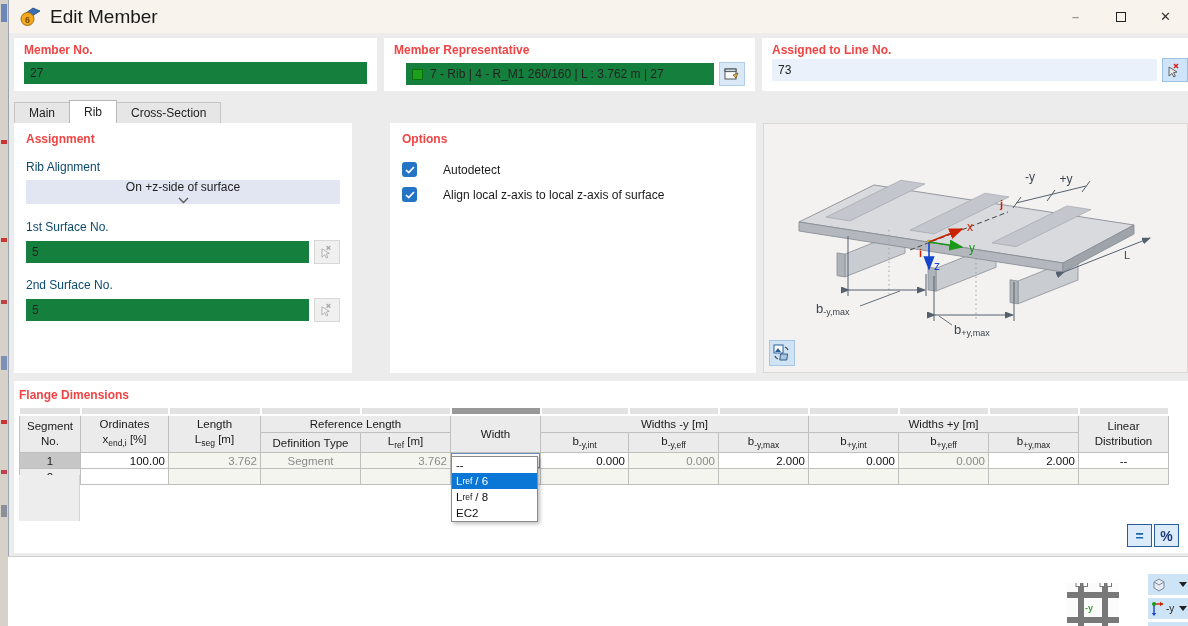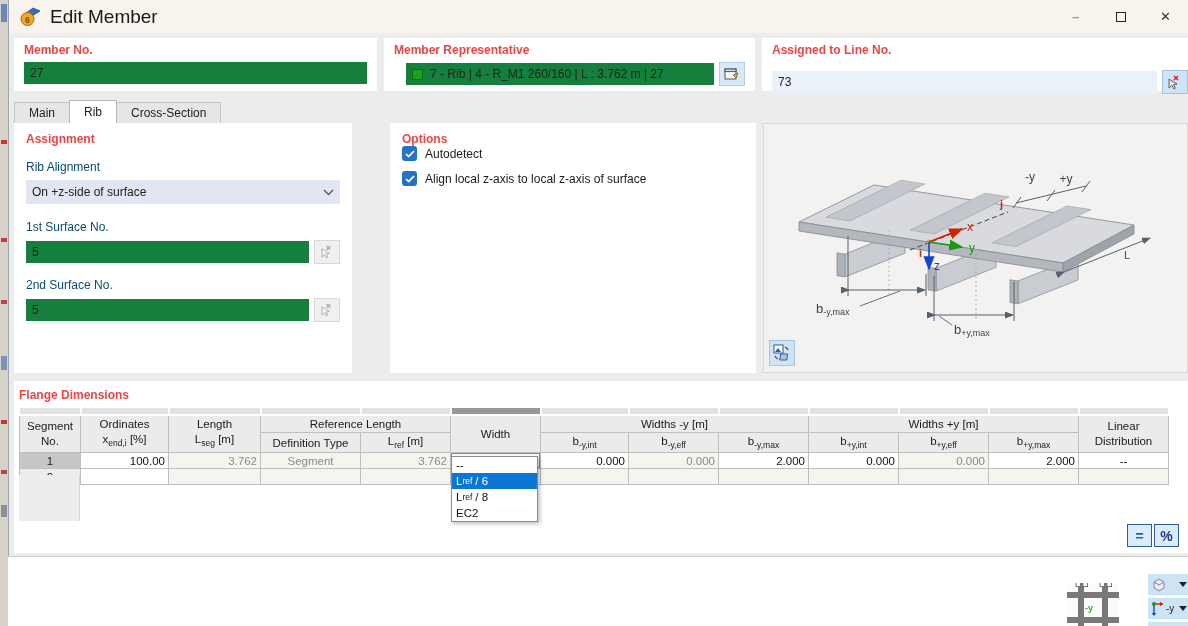--- a/index.html
+++ b/index.html
@@ -30,21 +30,21 @@
 
   .sq-btn { width:26px; height:24px; background:#d9e8f7; border:1px solid #b3cde6; display:flex; align-items:center; justify-content:center; }
   .sq-btn.dis { background:#f0f0f0; border:1px solid #d8d8d8; }
 
   
   .tabstrip { position:absolute; left:14px; top:100px; height:23px; display:flex; align-items:flex-end; }
   .tab { height:21px; padding:0 14px; background:#e6e6e6; border:1px solid #c4c4c4; border-bottom:none; font-size:12px; color:#222; display:flex; align-items:center; margin-right:-1px; }
   .tab.active { height:23px; background:#ffffff; border-color:#b8b8b8; position:relative; z-index:3; }
 
   
-  .opt-row { display:flex; align-items:center; margin-bottom:10px; }
+  .opt-row { display:flex; align-items:center; margin-bottom:10px;gap:18px; }
   .cb { width:15px; height:15px; background:#2573c4; border-radius:3px; display:flex; align-items:center; justify-content:center; margin-right:8px; flex:0 0 auto; }
   .cb svg { display:block; }
   .cb-label { font-size:12px; color:#1a1a1a; }
 
   
   table.grid { border-collapse:collapse; table-layout:fixed; font-size:11.5px; color:#1a1a1a;padding-left:22px; }
   table.grid th, table.grid td { border:1px solid #bfbfbf; overflow:hidden; white-space:nowrap; }
   tr.strip th { height:7px; background:#e2e2e2; border:none; border-right:2px solid #fff; border-bottom:2px solid #fff; }
   tr.strip th.dark { background:#989898; }
   thead th { background:#ebebeb; font-weight:normal; text-align:center; padding:1px 2px; }
@@ -129,21 +129,21 @@
           <rect x="1" y="3" width="11" height="10" fill="#fdfdfd" stroke="#555" stroke-width="1"></rect>
           <rect x="1" y="3" width="11" height="2.6" fill="#c8d8ec" stroke="#555" stroke-width="1"></rect>
           <path d="M9 9 L14 7 L12 12 Z" fill="#e8b24a" stroke="#6b4a12" stroke-width="0.7"></path>
         </svg>
       </div>
     </div>
   </div>
 
   <div class="panel" style="left:762px; top:38px; width:426px; height:53px; padding:5px 0 5px 10px;">
     <div class="panel-title">Assigned to Line No.</div>
-    <div style="display:flex; margin-top:13px; align-items:center;">
+    <div style="display:flex; margin-top:1px; align-items:center;">
       <div class="field f-blue" style="flex:1; margin-right:5px;">73</div>
       <div class="sq-btn" style="background:#cfe4f8;border-color:#9dc2e4;">
         <svg width="14" height="15" viewBox="0 0 14 15">
           <path d="M1 4 L1 13 L4 10.4 L5.8 14 L7.4 13.2 L5.6 9.6 L9 9 Z" fill="#e9e9e9" stroke="#555" stroke-width="0.9"></path>
           <path d="M6 1 L10 5 M10 1 L6 5" stroke="#d22" stroke-width="1.5"></path>
         </svg>
       </div>
     </div>
   </div>
 
@@ -155,21 +155,21 @@
         <span>Rib</span>
       </div>
     <div class="tab">
         <span>Cross-Section</span>
       </div>
   </div>
 
   <div class="panel" style="left:14px; top:123px; width:338px; height:250px; padding:9px 12px; z-index:2;">
     <div class="panel-title">Assignment</div>
     <div class="lbl" style="margin-top:14px;">Rib Alignment</div>
-    <div class="field f-peri" style="margin-top:6px; height:24px; justify-content:space-between;">
+    <div class="field f-peri" style="margin-top:6px; height:24px; justify-content:space-between;flex-direction:column;">
       <span>On +z-side of surface</span>
       <svg width="11" height="7" viewBox="0 0 11 7">
           <polyline points="1,1 5.5,5.5 10,1" fill="none" stroke="#5a5a5a" stroke-width="1.4"></polyline>
         </svg>
     </div>
     <div class="lbl" style="margin-top:16px;">1st Surface No.</div>
     <div style="display:flex; margin-top:6px; align-items:center;">
       <div class="field f-gray" style="flex:1; margin-right:5px;">5</div>
       <div class="sq-btn dis">
         <svg width="13" height="14" viewBox="0 0 14 15">
@@ -184,21 +184,21 @@
       <div class="sq-btn dis">
         <svg width="13" height="14" viewBox="0 0 14 15">
           <path d="M1 4 L1 13 L4 10.4 L5.8 14 L7.4 13.2 L5.6 9.6 L9 9 Z" fill="#f2f2f2" stroke="#a8a8a8" stroke-width="0.9"></path>
           <path d="M6 1 L10 5 M10 1 L6 5" stroke="#a8a8a8" stroke-width="1.4"></path>
         </svg>
       </div>
     </div>
   </div>
 
   <div class="panel" style="left:390px; top:123px; width:366px; height:250px; padding:9px 12px; z-index:2;">
-    <div class="panel-title" style="">Options</div>
+    <div class="panel-title" style="margin-bottom:16px;">Options</div>
     <div class="opt-row">
       <span class="cb">
         <svg width="10" height="8" viewBox="0 0 10 8">
             <polyline points="1,4 3.7,6.6 9,1" fill="none" stroke="#fff" stroke-width="1.7"></polyline>
           </svg>
       </span>
       <span class="cb-label">Autodetect</span>
     </div>
     <div class="opt-row">
       <span class="cb">

